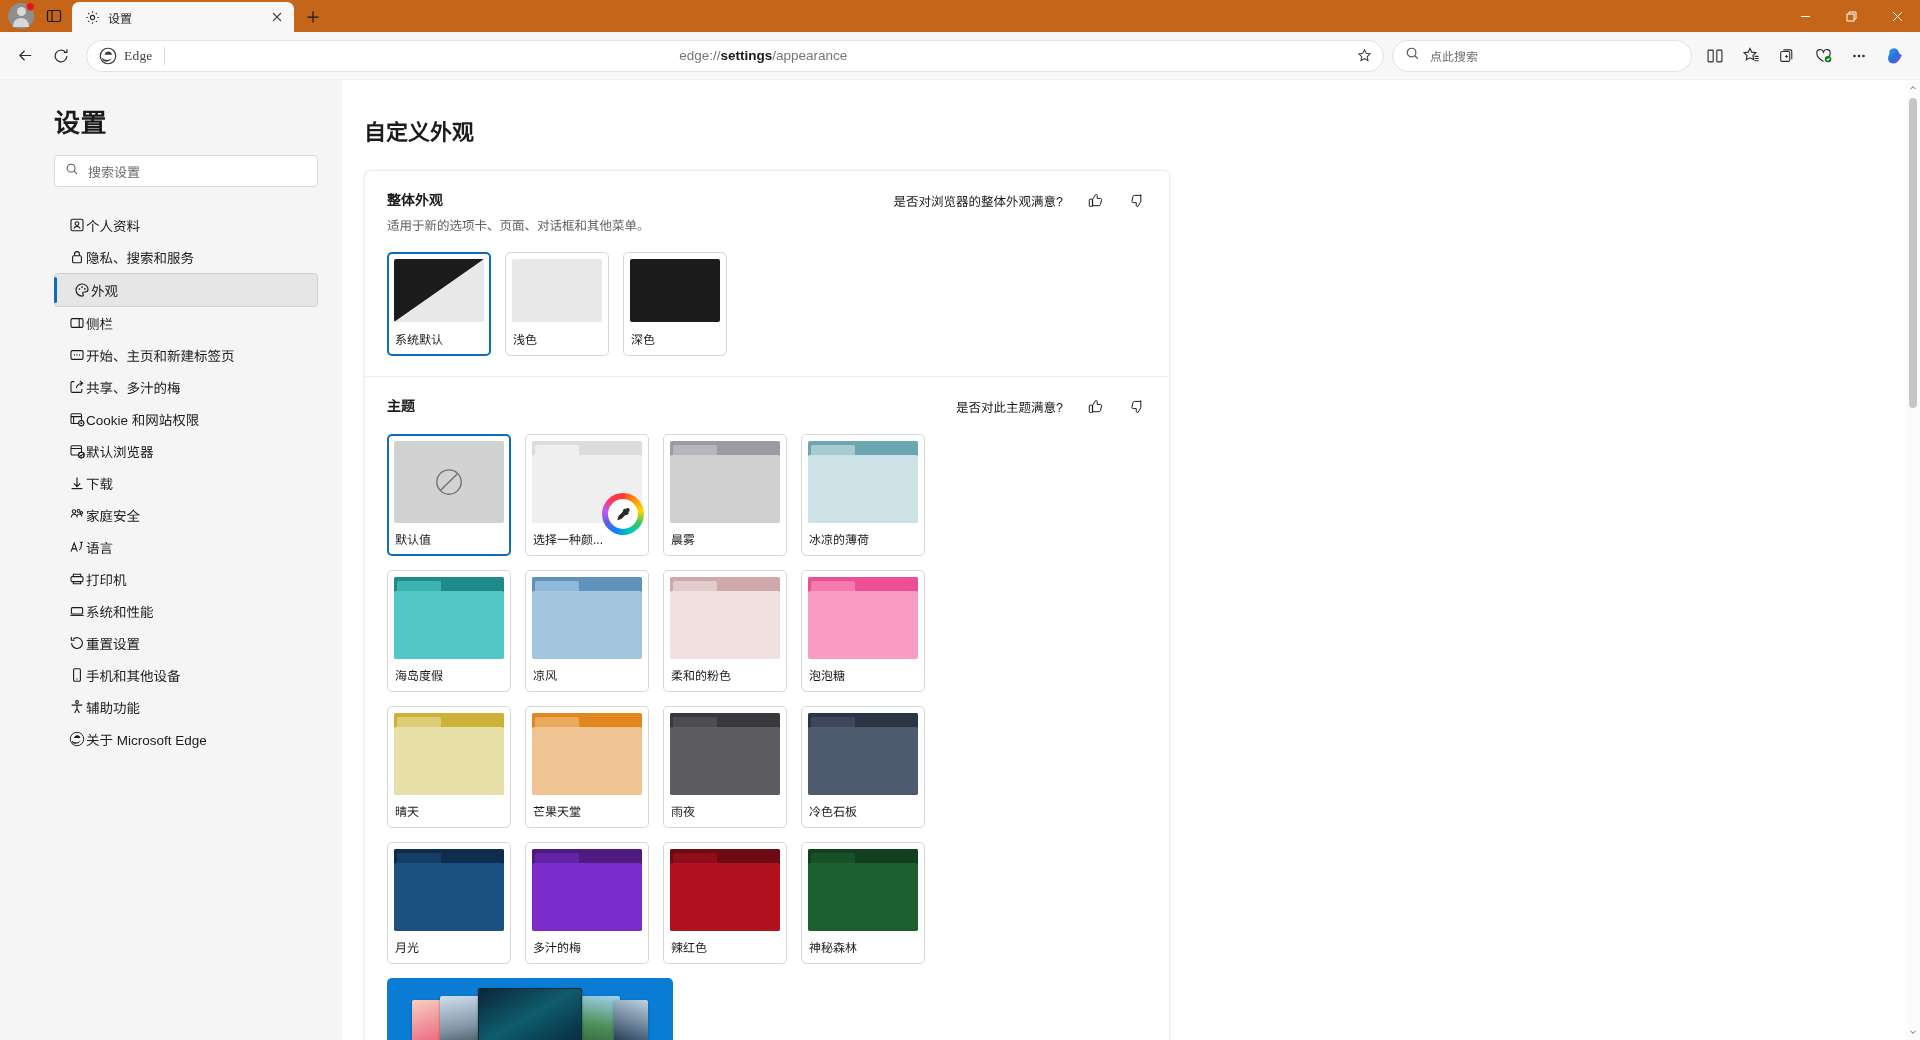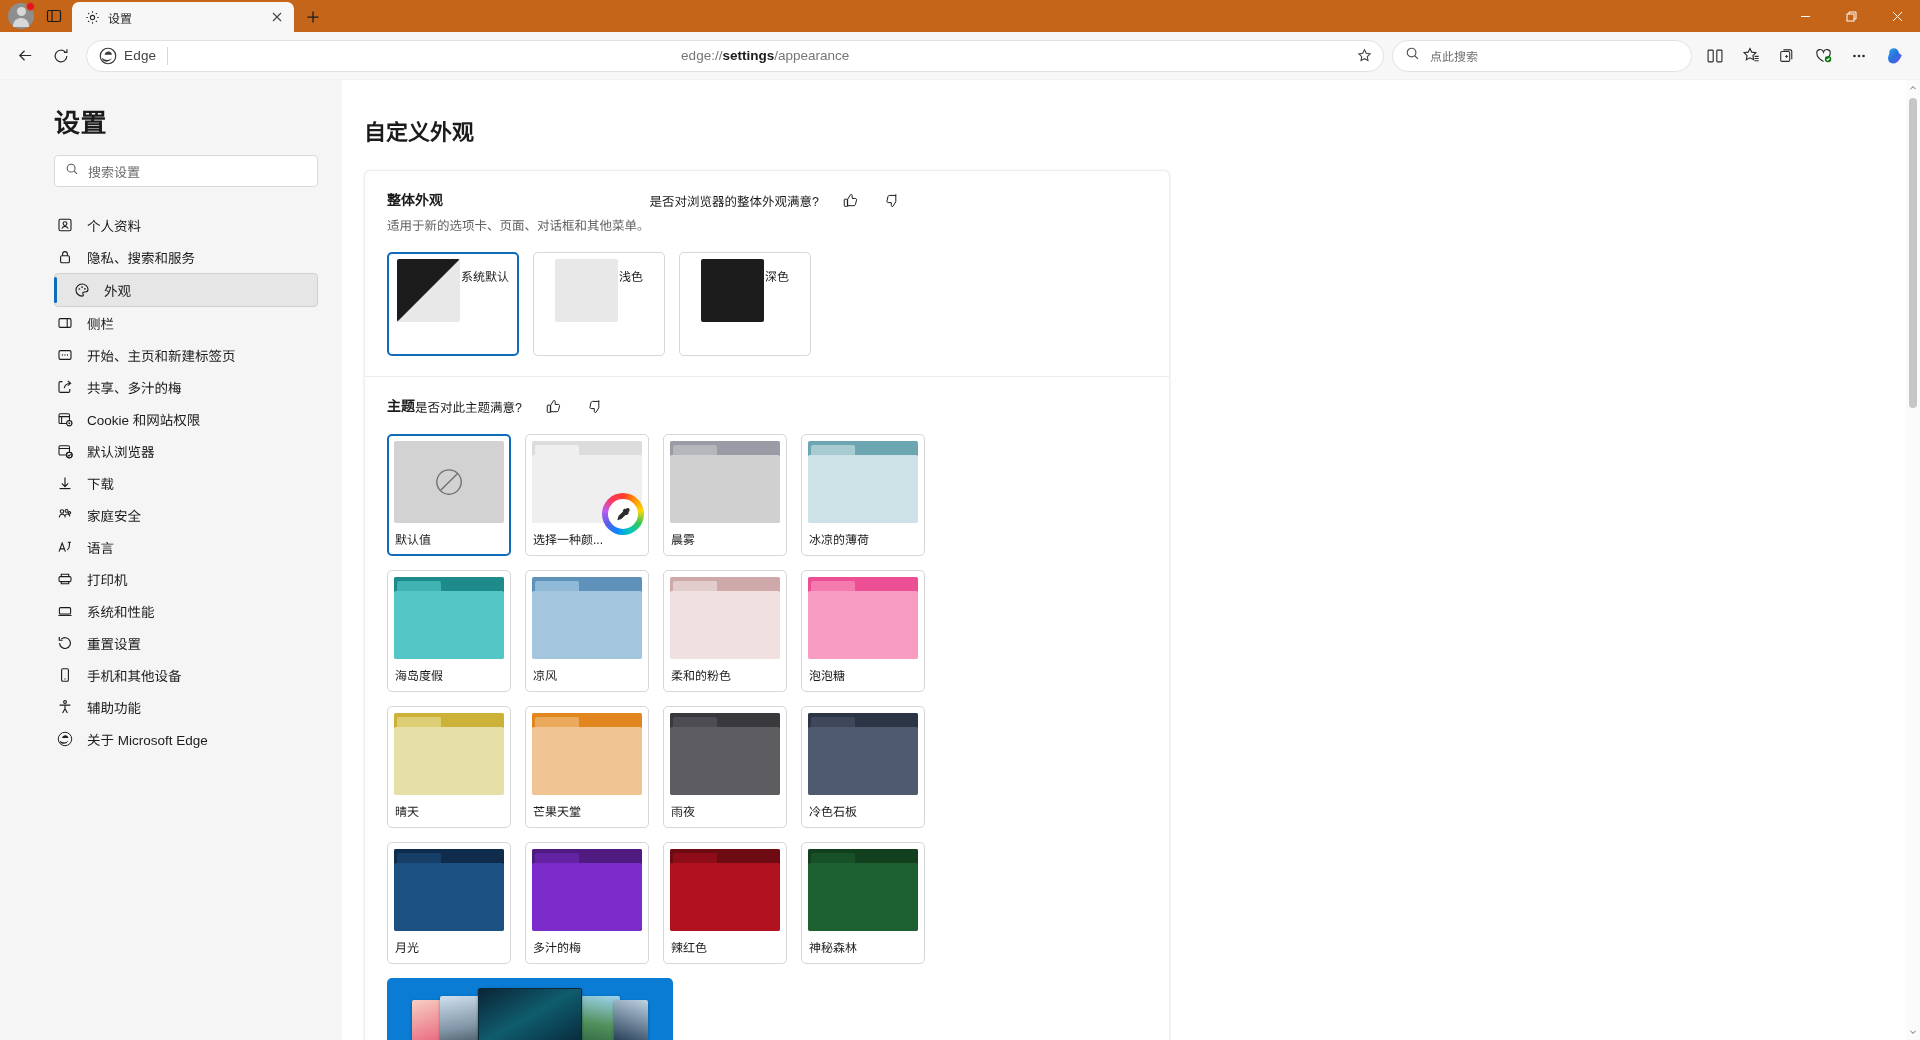--- a/index.html
+++ b/index.html
@@ -72,21 +72,21 @@
   .tb-icon {
     width: 34px; height: 34px; border-radius: 5px; display: flex;
     align-items: center; justify-content: center; color: #333; flex: 0 0 34px;
   }
   .omnibox {
     flex: 1; height: 32px; background: #fff; border: 1px solid #e2e2e2;
     border-radius: 16px; display: flex; align-items: center; padding: 0 6px 0 12px;
     margin: 0 6px; min-width: 0;
   }
   .edge-logo-wrap { width: 18px; height: 18px; flex: 0 0 18px; margin-right: 7px; }
-  .omnibox-brand { font-size: 13.5px; color: #444; letter-spacing: .2px; }
+  .omnibox-brand { font-size: 13.5px; color: #444; letter-spacing: .2px; font-family: Liberation Serif, serif; }
   .omnibox-div { width: 1px; height: 18px; background: #d6d6d6; margin: 0 11px; }
   .omnibox-url { font-size: 13.5px; color: #767676; flex: 1; white-space: nowrap; overflow: hidden; text-align: center; }
   .omnibox-url b { color: #1b1b1b; font-weight: 600; }
   .omnibox-star { width: 26px; height: 26px; display:flex; align-items:center; justify-content:center; color:#444; border-radius:4px;}
   .searchbox {
     width: 300px; height: 32px; background: #fff; border: 1px solid #e2e2e2;
     border-radius: 16px; display: flex; align-items: center; padding: 0 12px;
     gap: 10px; margin-right: 4px;
   }
   .searchbox .ph { font-size: 12px; color: #707070; }
@@ -106,22 +106,22 @@
     font-size: 26px; font-weight: 700; color: #1b1b1b; padding: 0 0 16px 54px;
     letter-spacing: .5px;
   }
   .search-settings {
     margin: 0 24px 0 54px; height: 32px; background: #fff; border: 1px solid #d9d9d9;
     border-radius: 4px; display: flex; align-items: center; padding: 0 10px; gap: 9px;
   }
   .search-settings .ph { font-size: 13px; color: #6b6b6b; }
   .nav { margin-top: 22px; }
   .nav-item {
-    height: 32px; display: flex; align-items: center; gap: 13px;
-    padding-left: 56px; margin: 0 24px 0 0; position: relative; color: #1b1b1b;
+    height: 32px; display: flex; align-items: center; 
+    padding-left: 56px; margin: 0 24px 0 12px; position: relative; color: #1b1b1b;
     font-size: 13.5px; border-radius: 0 4px 4px 0;
   }
   .nav-item + .nav-item { margin-top: 0; }
   .nav-item.active {
     background: #e6e6e6; border: 1px solid #d0d0d0; margin-left: 54px;
     padding-left: 2px; border-radius: 4px; height: 34px;
   }
   .nav-item.active::before {
     content: ""; position: absolute; left: -1px; top: 3px; bottom: 3px; width: 3px;
     background: #0f6cbd; border-radius: 2px;
@@ -136,32 +136,32 @@
   }
   .content-inner { padding: 34px 0 0 22px; }
   .page-title { font-size: 22px; font-weight: 700; color: #1b1b1b; margin-bottom: 24px; }
 
   .card {
     width: 806px; background: #fff; border: 1px solid #ededed; border-radius: 6px;
     box-shadow: 0 1.6px 3.6px rgba(0,0,0,.08), 0 0.3px 0.9px rgba(0,0,0,.06);
   }
   .card-section { padding: 18px 22px 20px 22px; }
   .card-divider { height: 1px; background: #ededed; margin: 0 0; }
-  .sec-head { display: flex; align-items: flex-start; }
+  .sec-head { display: flex; align-items: flex-start; justify-content: space-between; }
   .sec-title { font-size: 14px; font-weight: 700; color: #1b1b1b; }
   .sec-sub { font-size: 12.5px; color: #616161; margin-top: 6px; }
   .feedback { display: flex; align-items: center; gap: 22px; padding-top: 1px; }
   .feedback-q { font-size: 12.5px; color: #1b1b1b; }
   .fb-ico { width: 20px; height: 20px; display: flex; align-items: center; justify-content: center; color: #1b1b1b; }
 
   
   .appearance-row { display: flex; gap: 14px; margin-top: 18px; }
   .app-tile {
-    width: 132px; height: 104px; border: 1px solid #d6d6d6; border-radius: 5px;
-    background: #fff; padding: 6px 6px 0 6px; display: flex; flex-direction: row; justify-content: center;
+    width: 104px; height: 104px; border: 1px solid #d6d6d6; border-radius: 5px;
+    background: #fff; padding: 6px 6px 0 6px; display: flex; flex-direction: column;
   }
   .app-tile.selected { border: 2px solid #0f6cbd; padding: 5px 5px 0 5px; }
   .app-swatch { width: 100%; height: 63px; border-radius: 2px; flex: 0 0 63px; overflow: hidden; }
   .app-label { font-size: 12px; color: #1b1b1b; margin-top: 8px; padding-left: 1px; }
 
   
   .theme-grid { display: flex; flex-wrap: wrap; gap: 14px; margin-top: 18px; width: 640px; }
   .theme-tile {
     width: 124px; height: 122px; border: 1px solid #d6d6d6; border-radius: 5px;
     background: #fff; padding: 6px; display: flex; flex-direction: column; position: relative;

